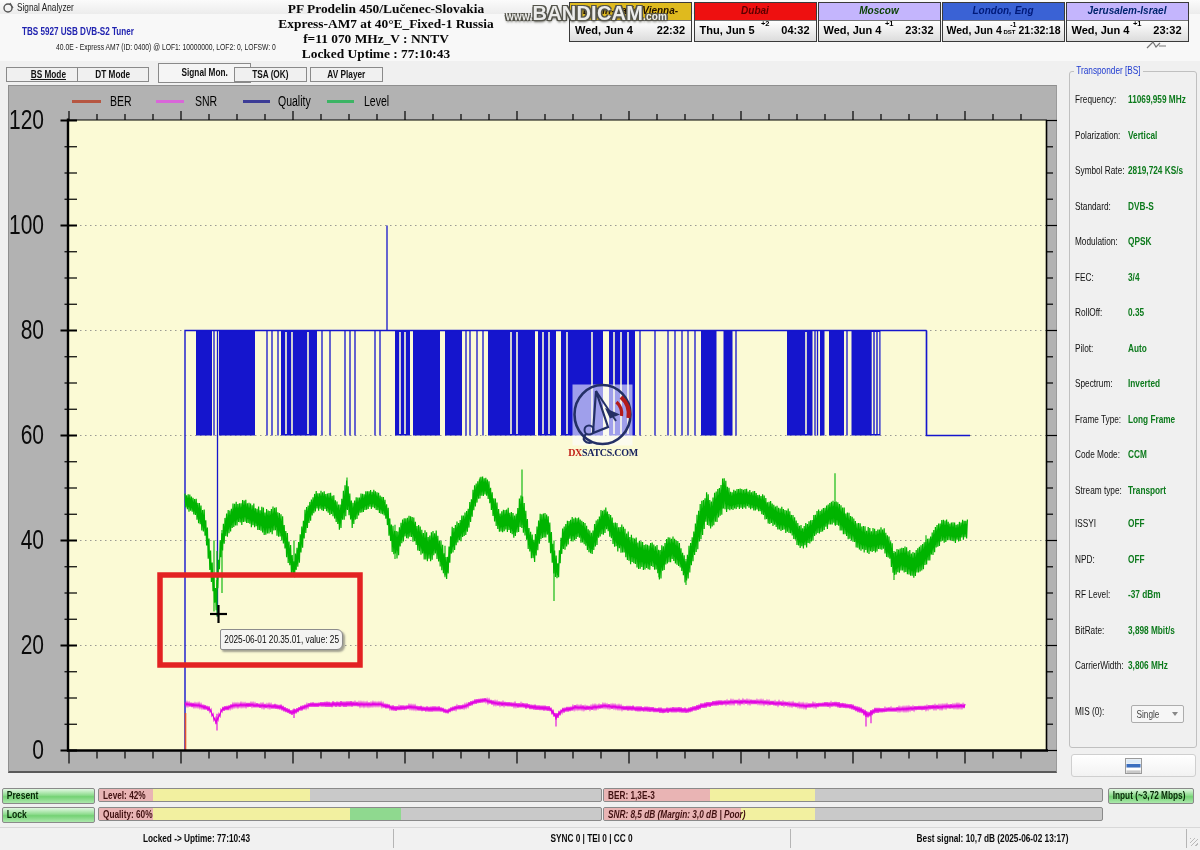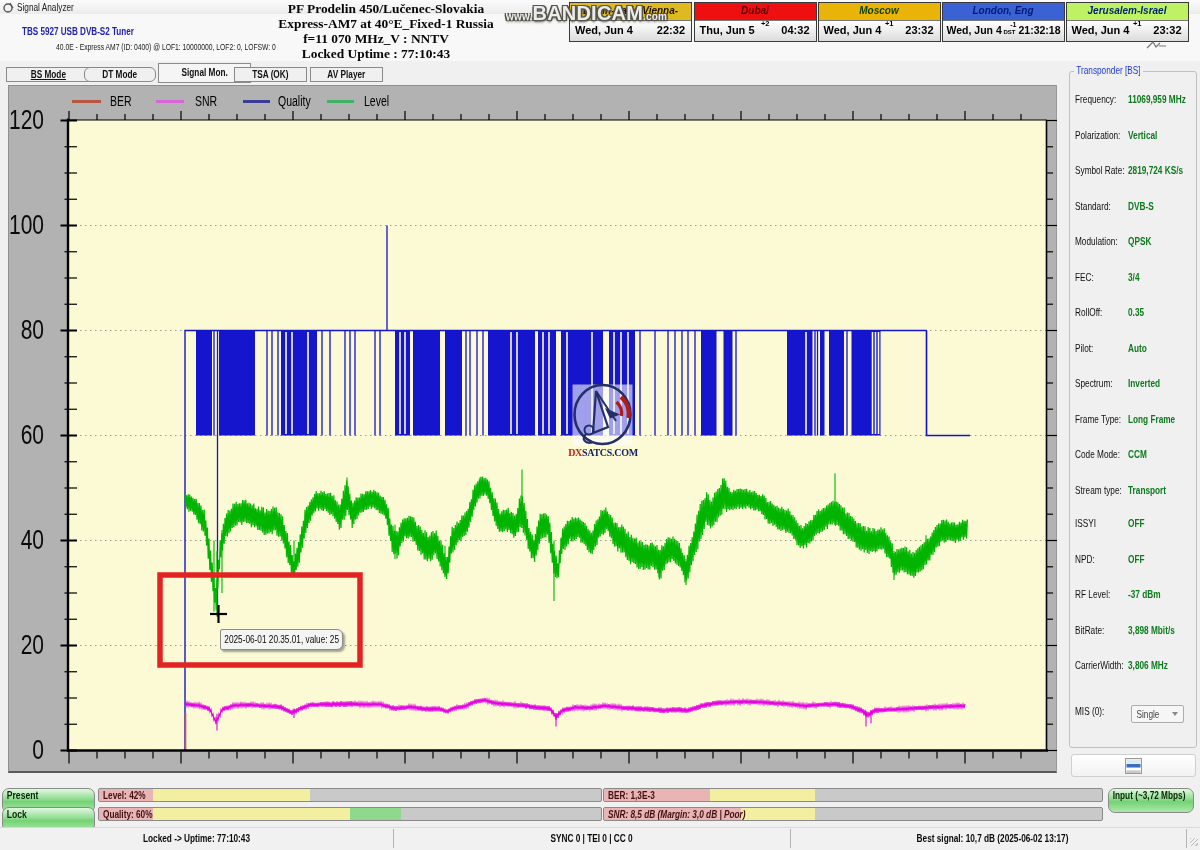--- a/index.html
+++ b/index.html
@@ -63,21 +63,21 @@
 .pval { left:1128px; font-size:11px; font-weight:bold; color:#0c7a1c; transform:scaleX(0.75); transform-origin:0 0; white-space:nowrap;}
 #mis { left:1131px; top:705px; width:53px; height:18px; border:1px solid #adadad; background:#f6f6f6;
   font-size:11px; color:#444; border-radius:2px;}
 #mis .sqz { display:inline-block; line-height:16px; padding-left:6px; }
 #mis:after { content:""; position:absolute; right:5px; top:6px; border-left:3.5px solid transparent;
   border-right:3.5px solid transparent; border-top:4px solid #888; }
 #bigbtn { left:1071px; top:754px; width:125px; height:23px; background:linear-gradient(#ffffff,#f2f2f2);
   border:1px solid #cfcfcf; border-radius:3px; }
 
 
-.pill { height:25px; border:1px solid #8a8a8a; border-radius:7px; font-size:11.5px; font-weight:bold; color:#062806;
+.pill { height:16px; border:1px solid #8a8a8a; border-radius:2px; font-size:11.5px; font-weight:bold; color:#062806;
   background:linear-gradient(#e2f8e2 0%,#8edc8e 45%,#74d274 55%,#ace8ac 100%); }
 .pill .sqz { display:inline-block; padding-left:5px; line-height:12.5px; }
 .bar { height:14px; border:1px solid #8a8a8a; border-radius:2px; background:#c9c9c9; position:absolute; overflow:hidden;}
 .bar .seg { position:absolute; top:0; bottom:0; }
 .bar .txt { position:absolute; left:4px; top:0; font-size:11px; font-weight:bold; color:#401010; line-height:13px;
   white-space:nowrap; transform:scaleX(0.75); transform-origin:0 0;}
 
 
 #statusbar { left:0; top:827px; width:1200px; height:23px; background:#f1f1f1; border-top:1px solid #d8d8d8; }
 .scell { top:832px; font-size:11px; font-weight:bold; color:#0a0a0a; text-align:center;
@@ -107,53 +107,53 @@
 </div>
 <div class="abs clock" style="left:693.5px">
   <div class="chead" style="background:#ee1010;color:#5c0000;">Dubai</div>
   <div class="crow">
       <span class="cdate">Thu, Jun 5</span>
       <span class="csup" style="right:46px">+2</span>
       <span class="ctime">04:32</span>
     </div>
 </div>
 <div class="abs clock" style="left:817.5px">
-  <div class="chead" style="background:#eab308;color:#093f00;text-align:center;">Moscow</div>
+  <div class="chead" style="background:#c4b5fd;color:#093f00;text-align:center;">Moscow</div>
   <div class="crow">
       <span class="cdate">Wed, Jun 4</span>
       <span class="csup" style="right:46px">+1</span>
       <span class="ctime">23:32</span>
     </div>
 </div>
 <div class="abs clock" style="left:941.5px">
   <div class="chead" style="background:#3a62d5;color:#001a7a;">London, Eng</div>
   <div class="crow" style="font-size:10.5px;">
       <span class="cdate" style="left:4px;">Wed, Jun 4</span>
       <span class="csup" style="right:48px;font-size:6px;top:8px">DST</span>
       <span class="csup" style="right:47px;font-size:7px;top:0px">-1</span>
       <span class="ctime" style="right:3px;">21:32:18</span>
     </div>
 </div>
 <div class="abs clock" style="left:1065.5px">
-  <div class="chead" style="background:#bef264;color:#00256e;">Jerusalem-Israel</div>
+  <div class="chead" style="background:#c4b5fd;color:#00256e;">Jerusalem-Israel</div>
   <div class="crow">
       <span class="cdate">Wed, Jun 4</span>
       <span class="csup" style="right:46px">+1</span>
       <span class="ctime">23:32</span>
     </div>
 </div>
 <svg class="abs" style="left:1146px;top:40px" width="22" height="10" viewBox="0 0 22 10">
   <path d="M1 8 L7 2 L10 7 L14 3 M13 6 L20 6" stroke="#777" stroke-width="1.2" fill="none"></path>
 </svg>
 <div class="abs" id="bandicam"><span class="small">www.</span>BANDICAM<span class="small">.com</span></div>
 
 <div class="abs tab" style="left:6px;width:85px;text-decoration:underline;">
     <span class="sqzc">BS Mode</span>
   </div>
-<div class="abs tab" style="left:84px;width:72px;border-radius:6px;">
+<div class="abs tab" style="left:77px;width:72px;">
     <span class="sqzc">DT Mode</span>
   </div>
 <div class="abs tab active" style="left:158px;width:93px;">
     <span class="sqzc">Signal Mon.</span>
   </div>
 <div class="abs tab" style="left:234px;width:73px;">
     <span class="sqzc">TSA (OK)</span>
   </div>
 <div class="abs tab" style="left:310px;width:73px;">
     <span class="sqzc">AV Player</span>

